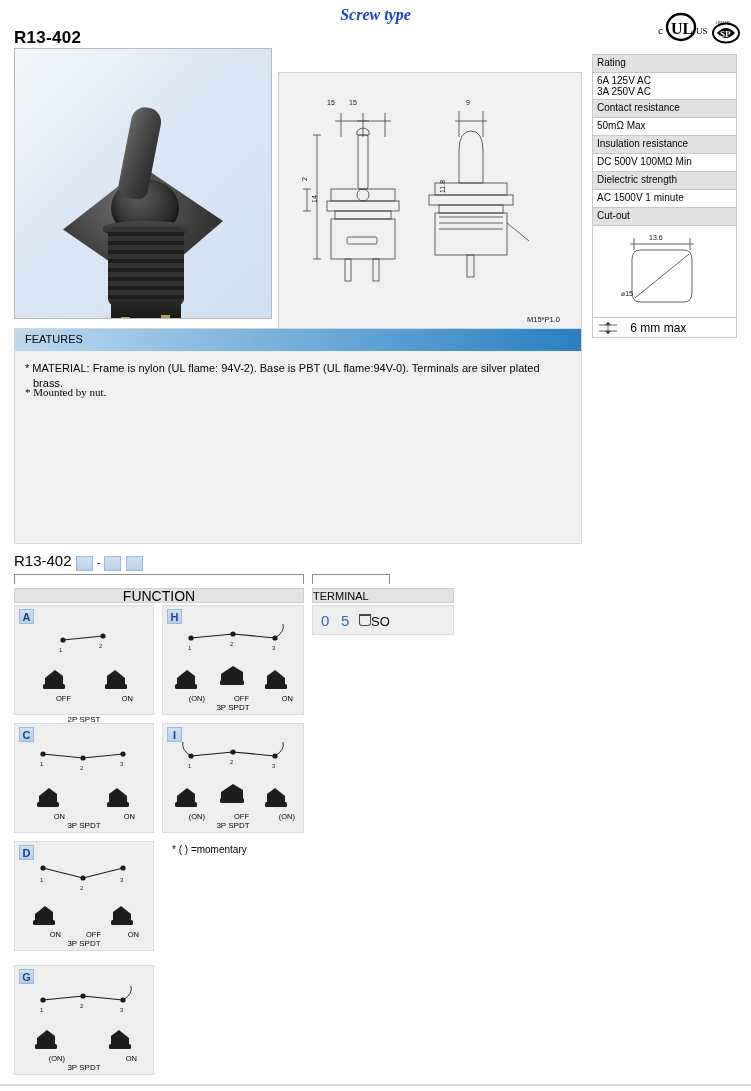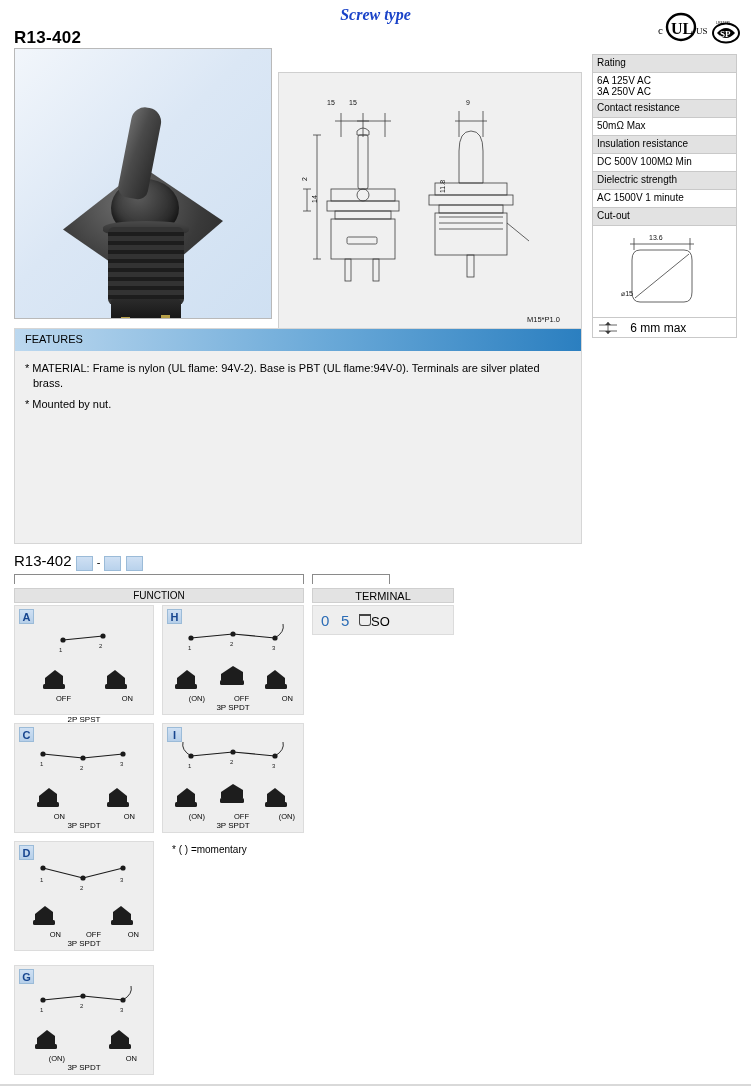--- a/index.html
+++ b/index.html
@@ -147,26 +147,26 @@
     border-top: 1px solid #8a8a8a;
   }
   #bracket-tm {
     left: 312px; top: 574px; width: 78px; height: 10px;
     border-left: 1px solid #8a8a8a; border-right: 1px solid #8a8a8a;
     border-top: 1px solid #8a8a8a;
   }
   #fn-header {
     left: 14px; top: 588px; width: 290px; height: 15px;
     background: #e3e3e3; border: 1px solid #cfcfcf;
-    text-align:center; font-size: 10px; line-height: 14px;
+    text-align:center; font-size: 14px; line-height: 14px;
   }
   #tm-header {
     left: 312px; top: 588px; width: 142px; height: 15px;
     background: #e3e3e3; border: 1px solid #cfcfcf;
-    text-align:center; font-size: 11px; line-height: 14px;
+    text-align:left; font-size: 11px; line-height: 14px;
   }
   #terminal-cell {
     left: 312px; top: 605px; width: 142px; height: 30px;
     background: #eeeeee; border: 1px solid #dcdcdc;
   }
   .term-code {
     position:absolute; top: 6px; font-size: 15px; color:#2b6cb5;
   }
   #term-so {
     position:absolute; left: 58px; top: 8px; font-size: 13px; color:#000;
@@ -337,21 +337,21 @@
     </svg>
     <span>6 mm max</span>
   </div>
 </div>
 
 <div class="abs" id="features-block">
   <div id="features-bar"></div>
   <div id="features-label">FEATURES</div>
   <div class="feature-line" style="left:10px; top:32px;">* MATERIAL: Frame is nylon (UL flame: 94V-2). Base is PBT (UL flame:94V-0). Terminals are silver plated</div>
   <div class="feature-line" style="left:18px; top:47px;">brass.</div>
-  <div class="feature-line" style="left:10px; top:68px;">* Mounted by nut.</div>
+  <div class="feature-line" style="left:10px; top:56px;font-family:Liberation Serif, serif;">* Mounted by nut.</div>
 </div>
 
 <div class="abs" id="order-row">
   <span id="order-model">R13-402</span>
   <span class="code-box"></span>
   <span>-</span>
   <span class="code-box"></span>
   <span class="code-box"></span>
 </div>
 <div class="abs" id="bracket-fn"></div>

